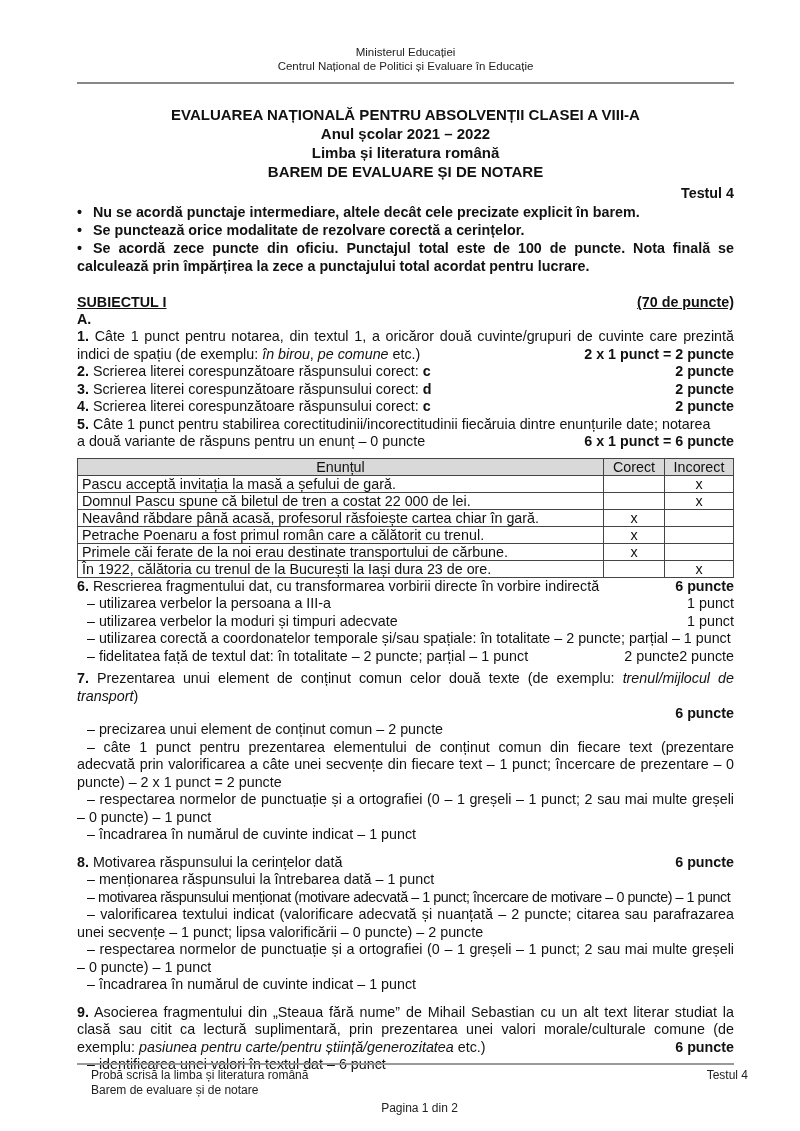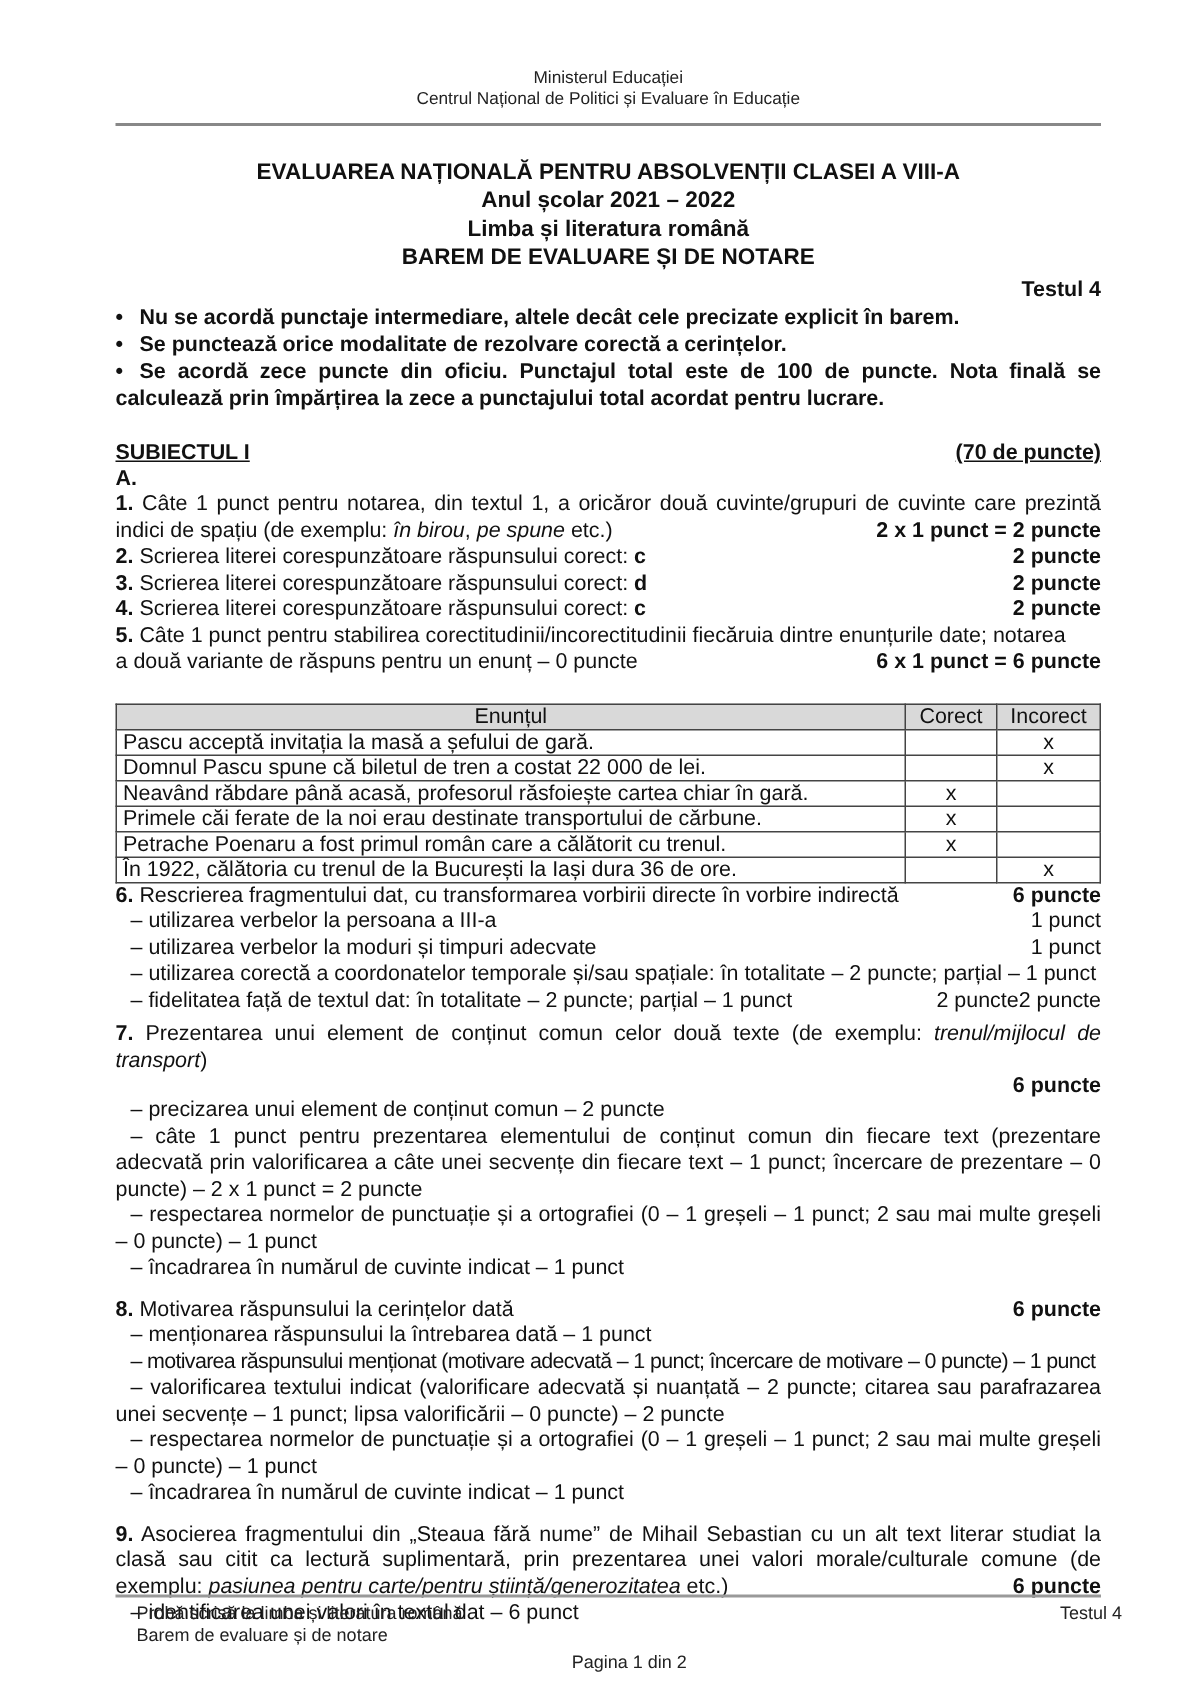--- a/index.html
+++ b/index.html
@@ -15,21 +15,21 @@
   .bul { font-weight: bold; line-height: 18px; text-align: justify; }
   .bul .dot { display: inline-block; width: 16px; }
   .subj { display: flex; justify-content: space-between; font-weight: bold; margin-top: 18px; line-height: 18px; text-decoration: underline; }
   .subj span:last-child { text-decoration: none; }
   .a { font-weight: bold; line-height: 17px; }
   p { margin: 0; line-height: 17.5px; text-align: justify; }
   .row { display: flex; justify-content: space-between; line-height: 17.5px; }
   .row .r { text-align: right; white-space: nowrap; }
   b { font-weight: bold; }
   .ind { padding-left: 10px; }
-  table { border-collapse: collapse; width: 100%; font-size: 14.3px; margin-top: 18px; }
+  table { border-collapse: collapse; width: 100%; font-size: 14.3px; margin-top: 7px; }
   td, th { border: 1px solid #444; padding: 0 4px; line-height: 16px; height: 16px; font-weight: normal; }
   th { background: #d9d9d9; }
   td.c { text-align: center; }
   .gap { height: 10px; }
   .footer-rule { position: absolute; left: 77px; top: 1063px; width: 657px; border-top: 2px solid #999; }
   .footer { position: absolute; left: 91px; top: 1068px; width: 657px; font-size: 12px; line-height: 15px; color: #222; }
   .footer .rowf { display: flex; justify-content: space-between; }
   .footer .pg { text-align: center; margin-top: 3px; }
   i { font-style: italic; }
 </style>
@@ -57,21 +57,21 @@
     <div class="bul"><span class="dot">•</span><span>Se acordă zece puncte din oficiu. Punctajul total este de 100 de puncte. Nota finală se calculează prin împărțirea la zece a punctajului total acordat pentru lucrare.</span></div>
   </div>
 
   <div class="subj">
     <span>SUBIECTUL I</span>
     <span>(70 de puncte)</span>
   </div>
   <div class="a">A.</div>
 
   <div>
-    <p><b>1.</b> <span>Câte 1 punct pentru notarea, din textul 1, a oricăror două cuvinte/grupuri de cuvinte care prezintă indici de spațiu (de exemplu: </span><i>în birou</i><span>, </span><i>pe spune</i><span> etc.)</span><b style="float:right">2 x 1 punct = 2 puncte</b></p>
+    <p><b>1.</b> <span>Câte 1 punct pentru notarea, din textul 1, a oricăror două cuvinte/grupuri de cuvinte care prezintă indici de spațiu (de exemplu: </span><i>în birou</i><span>, </span><i>pe comune</i><span> etc.)</span><b style="float:right">2 x 1 punct = 2 puncte</b></p>
   </div>
 
   <div class="row">
     <span><b>2.</b> <span>Scrierea literei corespunzătoare răspunsului corect: </span><b>c</b></span>
     <b class="r">2 puncte</b>
   </div>
   <div class="row">
     <span><b>3.</b> <span>Scrierea literei corespunzătoare răspunsului corect: </span><b>d</b></span>
     <b class="r">2 puncte</b>
   </div>
@@ -102,31 +102,31 @@
         <td>Domnul Pascu spune că biletul de tren a costat 22 000 de lei.</td>
         <td class="c"></td>
         <td class="c">x</td>
       </tr>
       <tr>
         <td>Neavând răbdare până acasă, profesorul răsfoiește cartea chiar în gară.</td>
         <td class="c">x</td>
         <td class="c"></td>
       </tr>
       <tr>
+        <td>Petrache Poenaru a fost primul român care a călătorit cu trenul.</td>
+        <td class="c">x</td>
+        <td class="c"></td>
+      </tr>
+      <tr>
         <td>Primele căi ferate de la noi erau destinate transportului de cărbune.</td>
         <td class="c">x</td>
         <td class="c"></td>
       </tr>
       <tr>
-        <td>Petrache Poenaru a fost primul român care a călătorit cu trenul.</td>
-        <td class="c">x</td>
-        <td class="c"></td>
-      </tr>
-      <tr>
-        <td>În 1922, călătoria cu trenul de la București la Iași dura 36 de ore.</td>
+        <td>În 1922, călătoria cu trenul de la București la Iași dura 23 de ore.</td>
         <td class="c"></td>
         <td class="c">x</td>
       </tr>
     </tbody>
       </table>
   </div>
 
   <div>
     <div class="row">
       <span><b>6.</b> <span>Rescrierea fragmentului dat, cu transformarea vorbirii directe în vorbire indirectă</span></span>

